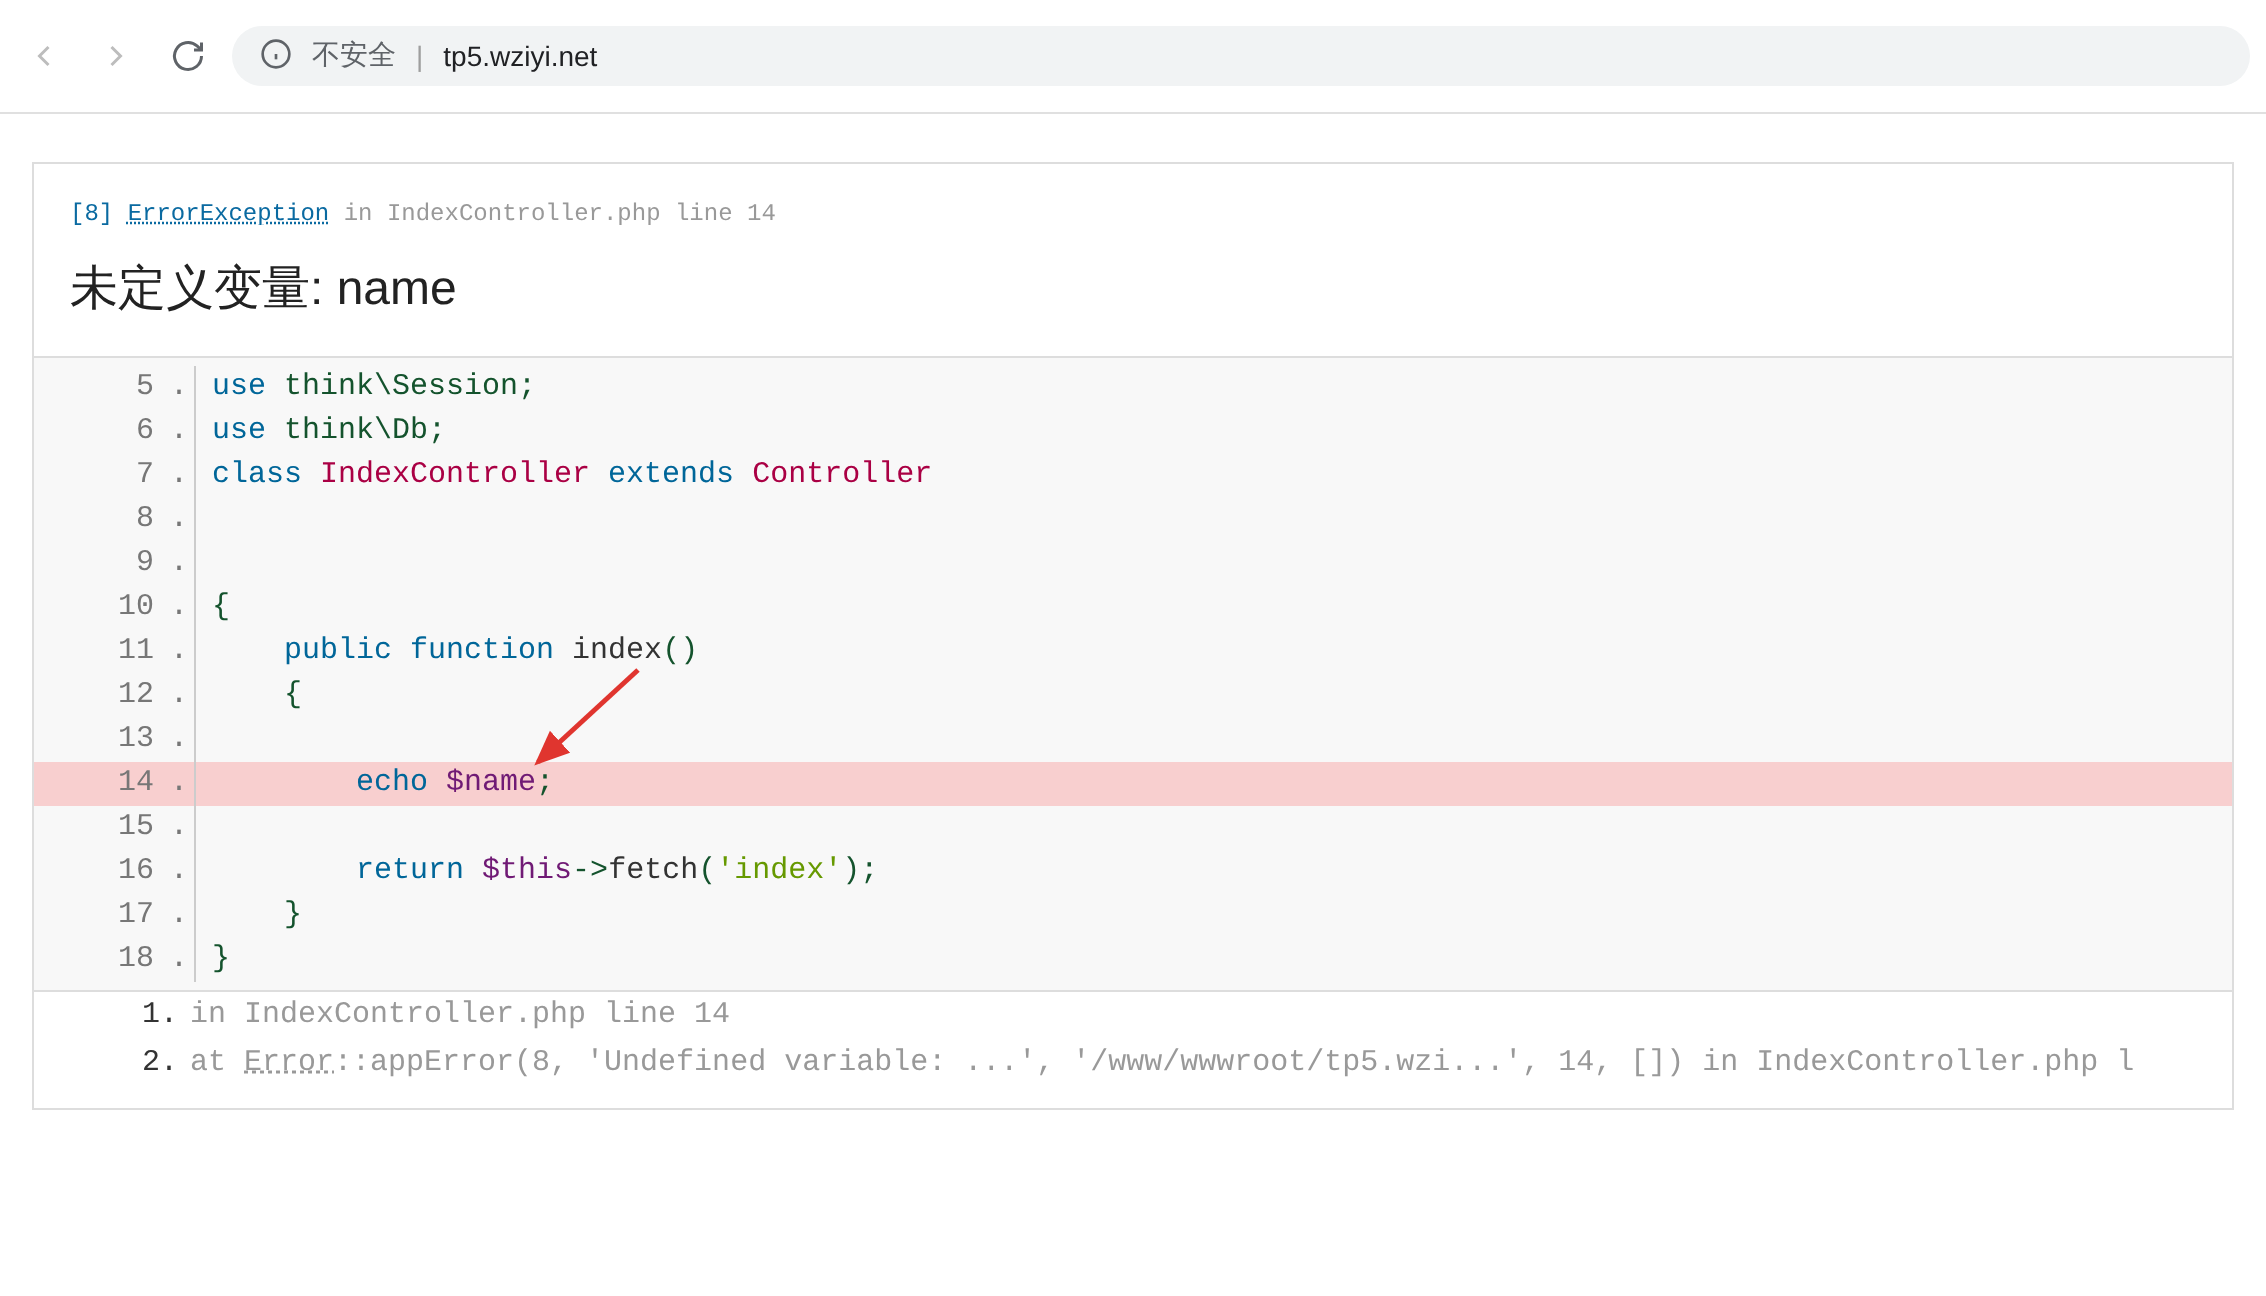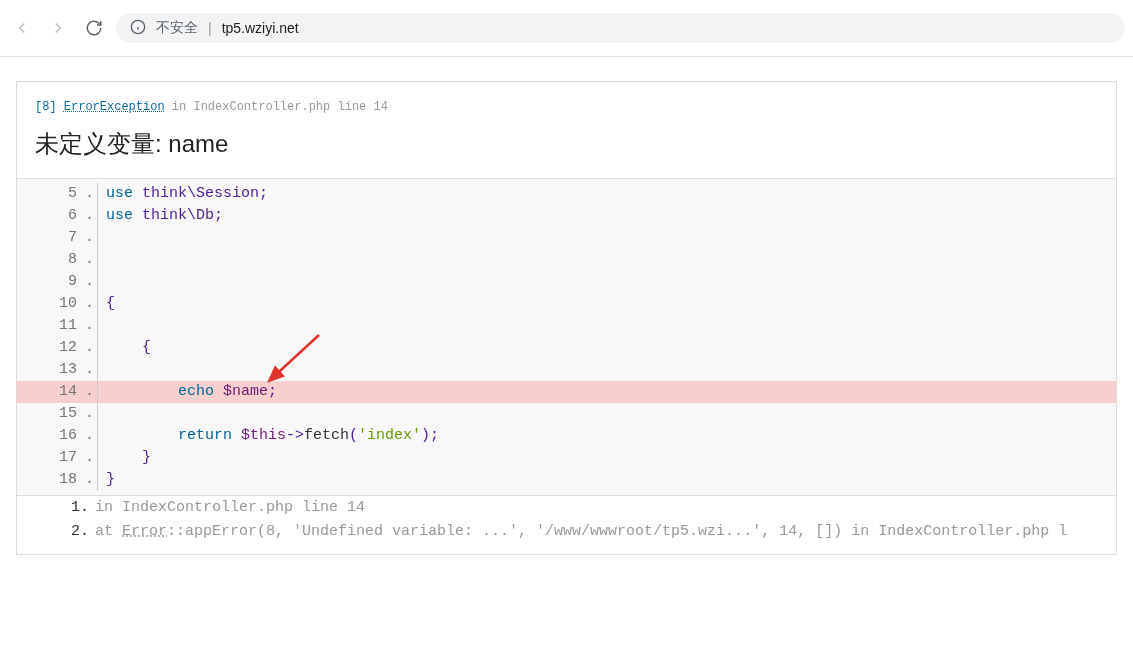--- a/index.html
+++ b/index.html
@@ -29,21 +29,21 @@
 .code-row.hl { background: #f8cfcf; }
 .ln { width: 68px; text-align: right; padding-right: 8px; color: #777; user-select: none; }
 .dot { width: 12px; color: #777; }
 .gutter-sep { width: 1px; background: #ccc; margin-right: 8px; }
 .cc { white-space: pre; color: #333; }
 .kw { color: #069; }
 .cls { color: #a04; }
 .str { color: #690; }
 .var { color: #701a75; }
 .fn { color: #333; }
-.pn { color: #4c1d95; text-align: center; }
+.pn { color: #14532d; text-align: center; }
 
 .arrow { position: absolute; pointer-events: none; }
 
 
 .sect-title { padding: 18px 18px 10px 18px; font-family: Consolas, "Courier New", monospace; font-size: 20px; color: #0a6aa1; }
 .stack { padding: 0 18px 10px 48px; font-family: Consolas, "Courier New", monospace; font-size: 15px; line-height: 24px; color: #333; }
 .stack-row { display: flex; gap: 6px; }
 .stack-n { width: 24px; text-align: right; color: #333; }
 .stack-t { flex: 1; color: #999; }
 .stack-t .dim { color: #999; }
@@ -115,20 +115,21 @@
         <div class="code-row">
           <div class="ln">6</div>
           <div class="dot">.</div>
           <div class="gutter-sep"></div>
           <div class="cc"><span class="kw">use </span><span class="pn">think\Db</span><span class="pn">;</span></div>
         </div>
         <div class="code-row">
           <div class="ln">7</div>
           <div class="dot">.</div>
           <div class="gutter-sep"></div>
+          <div class="cc"><span class="kw">class </span><span class="cls">IndexController</span><span class="kw"> extends </span><span class="cls">Controller</span></div>
         </div>
         <div class="code-row">
           <div class="ln">8</div>
           <div class="dot">.</div>
           <div class="gutter-sep"></div>
           <div class="cc"></div>
         </div>
         <div class="code-row">
           <div class="ln">9</div>
           <div class="dot">.</div>
@@ -138,20 +139,21 @@
         <div class="code-row">
           <div class="ln">10</div>
           <div class="dot">.</div>
           <div class="gutter-sep"></div>
           <div class="cc"><span class="pn">{</span></div>
         </div>
         <div class="code-row">
           <div class="ln">11</div>
           <div class="dot">.</div>
           <div class="gutter-sep"></div>
+          <div class="cc">    <span class="kw">public </span><span class="kw">function </span><span class="fn">index</span><span class="pn">()</span></div>
         </div>
         <div class="code-row">
           <div class="ln">12</div>
           <div class="dot">.</div>
           <div class="gutter-sep"></div>
           <div class="cc">    <span class="pn">{</span></div>
         </div>
         <div class="code-row">
           <div class="ln">13</div>
           <div class="dot">.</div>

